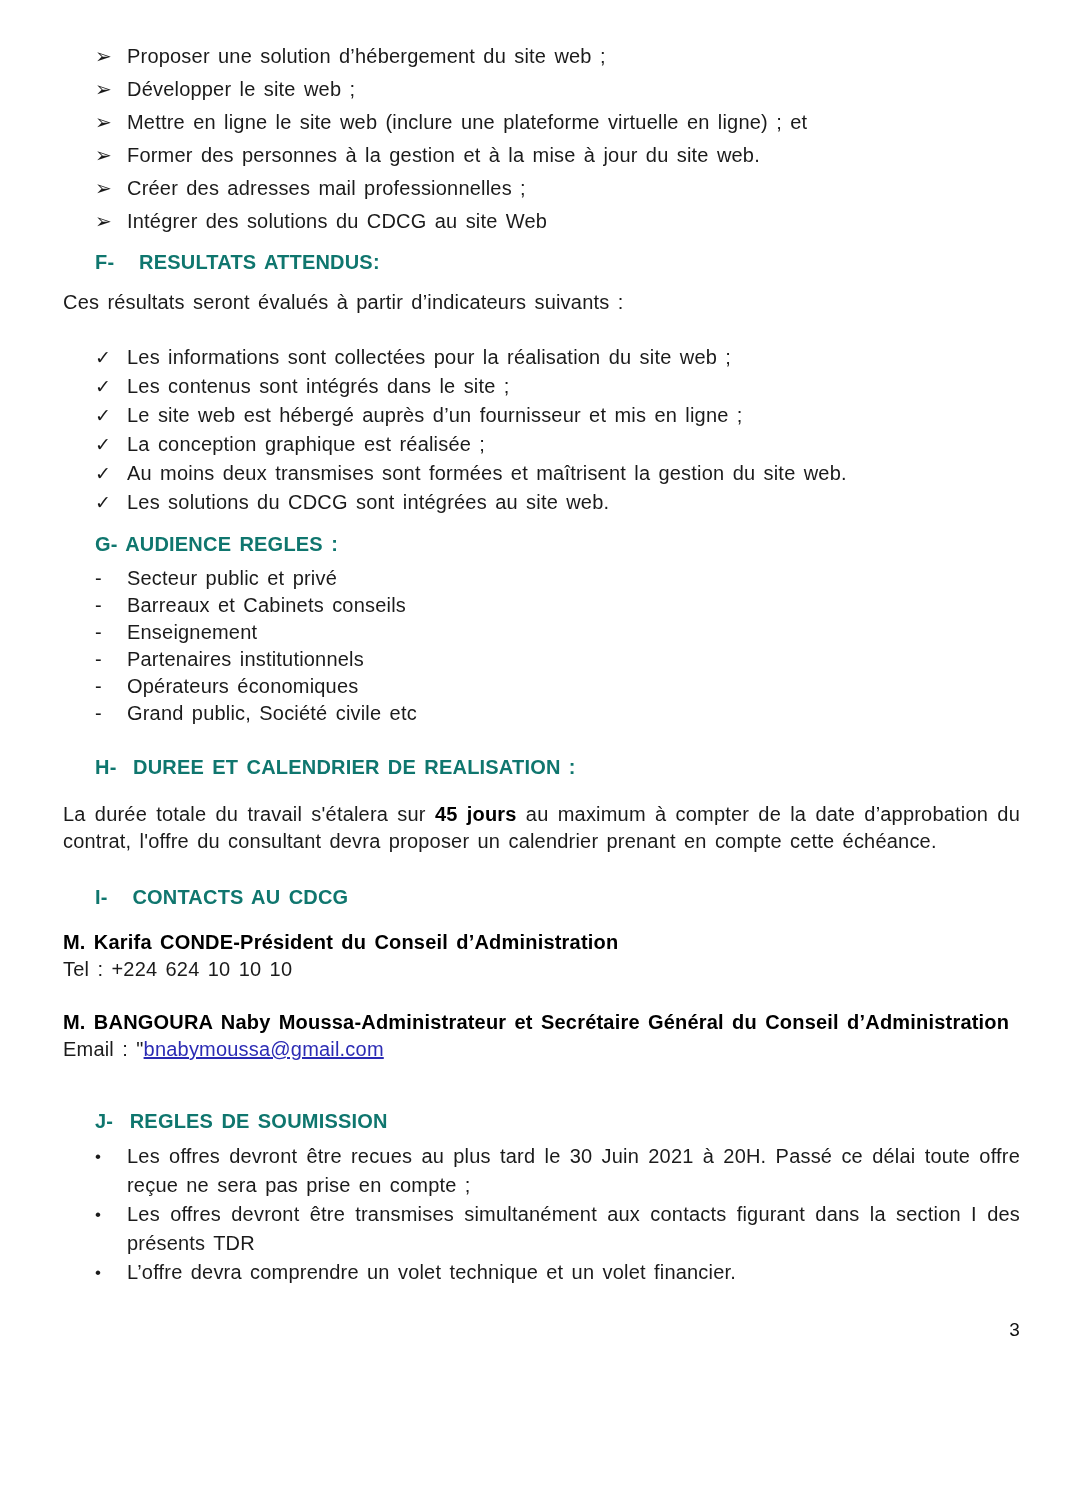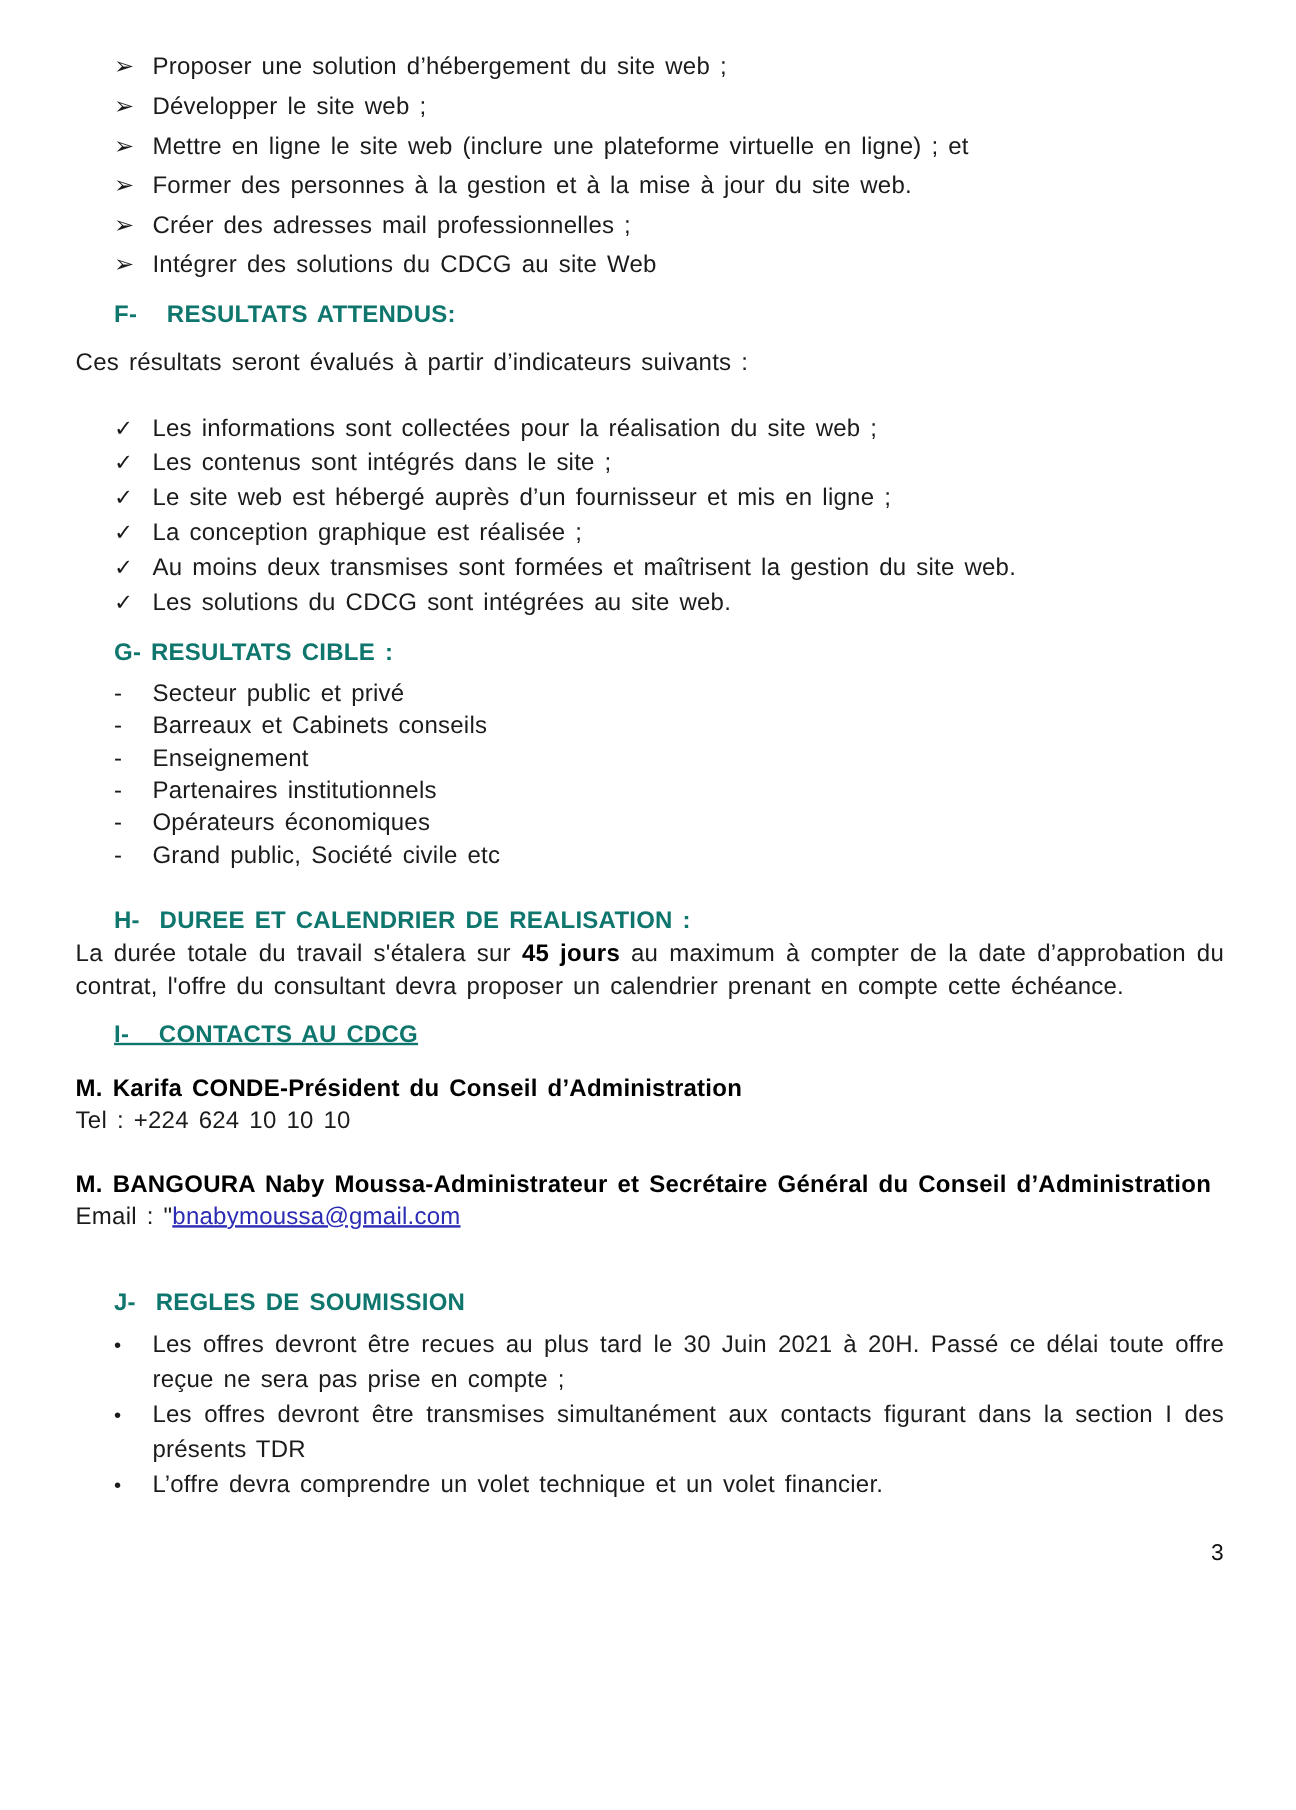--- a/index.html
+++ b/index.html
@@ -38,28 +38,28 @@
   .heading {
     font-weight: bold;
     color: #0f766e;
     line-height: 29px;
     padding-left: 32px;
     white-space: pre-wrap;
   }
   #f-heading { margin-top: 10px; }
   #g-heading { margin-top: 13px; }
   #h-heading { margin-top: 26px; }
-  #i-heading { margin-top: 12px; text-decoration: underline; }
+  #i-heading { margin-top: 28px; }
   #j-heading { margin-top: 44px; }
 
   .para { line-height: 27px; }
   .f-intro { margin-top: 12px; }
   .check-list { margin-top: 27px; }
   .dash-list { margin-top: 6px; }
-  .h-para { text-align: justify; }
+  .h-para { margin-top: 19px; text-align: justify; }
   .contact { line-height: 27px; }
   .contact-1 { margin-top: 17px; }
   .contact-2 { margin-top: 26px; }
   .contact-name { font-weight: bold; color: #000000; }
   .contact-2 .contact-name { text-align: justify; }
   .email-link {
     color: #2b2bb4;
     text-decoration: underline;
     text-decoration-color: #2b2bb4;
   }
@@ -128,21 +128,21 @@
     <div class="bitem">
       <span class="bullet">✓</span>
       <span>Au moins deux transmises sont formées et maîtrisent la gestion du site web.</span>
     </div>
     <div class="bitem">
       <span class="bullet">✓</span>
       <span>Les solutions du CDCG sont intégrées au site web.</span>
     </div>
   </div>
 
-  <div class="heading" id="g-heading">G- RESULTATS CIBLE :</div>
+  <div class="heading" id="g-heading">G- AUDIENCE REGLES :</div>
 
   <div class="blist dash-list">
     <div class="bitem">
       <span class="bullet">-</span>
       <span>Secteur public et privé</span>
     </div>
     <div class="bitem">
       <span class="bullet">-</span>
       <span>Barreaux et Cabinets conseils</span>
     </div>

